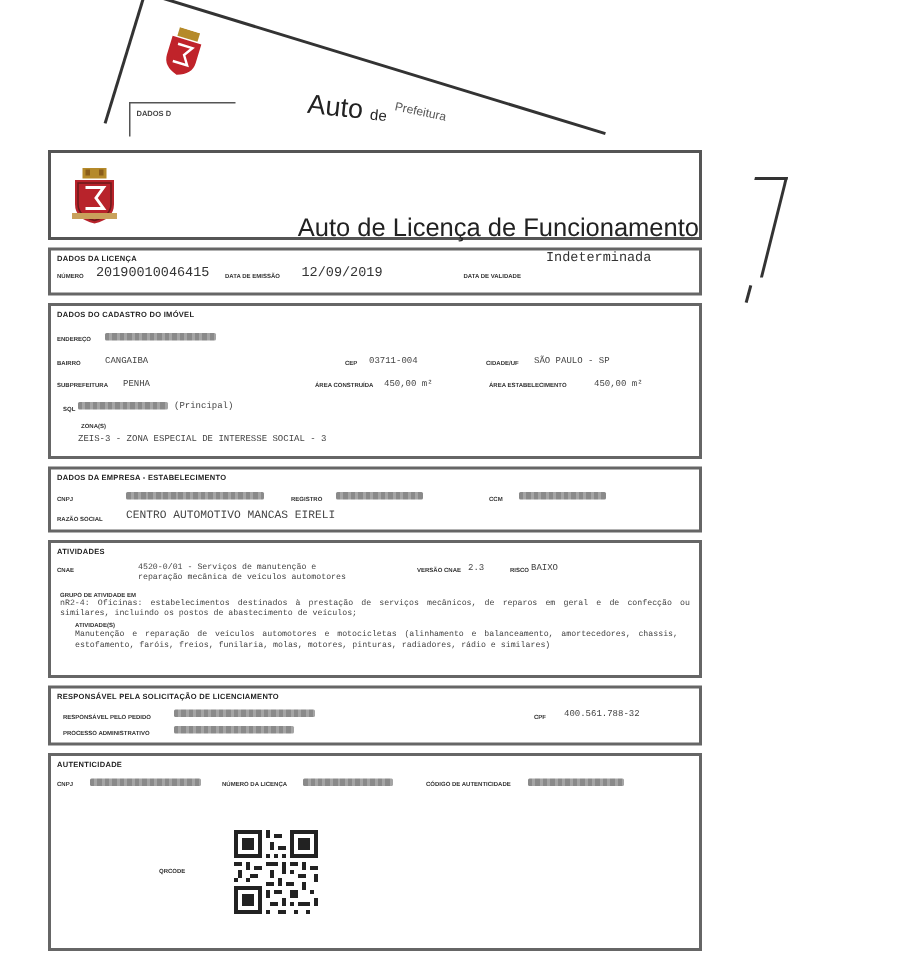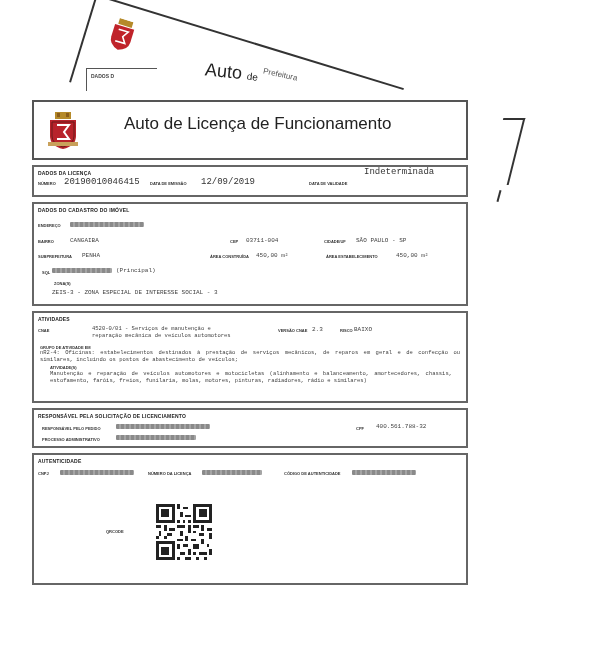--- a/index.html
+++ b/index.html
@@ -13,21 +13,21 @@
   .bg-box { position:absolute; left:86px; top:68px; width:70px; height:22px; border-top:1px solid #555; border-left:1px solid #555; }
   .bg-box span { position:absolute; left:4px; top:4px; font-size:5px; font-weight:bold; color:#444; }
   .bg-right { position:absolute; left:495px; top:118px; width:20px; height:65px; border-top:2px solid #333; border-right:2px solid #333; transform:skewX(-14deg); }
   .bg-right-tick { position:absolute; left:498px; top:190px; width:2px; height:12px; background:#333; transform:rotate(15deg); }
 
   
   .doc { position:absolute; left:32px; top:100px; width:436px; }
   .header { height:56px; border:2px solid #555; position:relative; background:#fff; }
   .header .crest { position:absolute; left:14px; top:10px; }
   .header .pref { position:absolute; left:0; right:0; top:10px; text-align:center; font-size:10px; color:#333; padding-left:90px; }
-  .header .title { position:absolute; left:0; right:0; top:12px; text-align:left; font-size:17px; color:#222; padding-left:90px; }
+  .header .title { position:absolute; left:0; right:0; top:40px; text-align:right; font-size:17px; color:#222; padding-left:90px; }
 
   .section { border:2px solid #666; margin-top:5px; position:relative; background:#fff; }
   .sec-title { font-size:5px; font-weight:bold; color:#222; position:absolute; left:4px; top:3px; letter-spacing:0.2px; }
   .lbl { font-size:4px; color:#333; font-weight:bold; position:absolute; text-transform:uppercase; }
   .val { font-family:"Liberation Mono", monospace; font-size:6px; color:#444; position:absolute; white-space:nowrap; }
   .val.big { font-size:9px; color:#333; }
   .redact { position:absolute; height:5px; background:repeating-linear-gradient(90deg,#8a8a8a 0 3px,#a5a5a5 3px 5px); border-radius:1px; }
   .para { font-family:"Liberation Mono", monospace; font-size:5.5px; color:#444; position:absolute; line-height:6.5px; text-align:justify; }
 
   .s-licenca { height:28px;padding-left:40px; }
@@ -102,20 +102,31 @@
     <div class="val" style="left:362px;top:48px">450,00 m²</div>
 
     <div class="lbl" style="left:8px;top:66px">SQL</div>
     <div class="redact" style="left:18px;top:64px;width:60px"></div>
     <div class="val" style="left:82px;top:63px">(Principal)</div>
 
     <div class="lbl" style="left:20px;top:77px">ZONA(S)</div>
     <div class="val" style="left:18px;top:85px">ZEIS-3 - ZONA ESPECIAL DE INTERESSE SOCIAL - 3</div>
   </div>
 
+  <div class="section s-empresa">
+    <div class="sec-title">DADOS DA EMPRESA - ESTABELECIMENTO</div>
+    <div class="lbl" style="left:4px;top:17px">CNPJ</div>
+    <div class="redact" style="left:50px;top:15px;width:92px"></div>
+    <div class="lbl" style="left:160px;top:17px">REGISTRO</div>
+    <div class="redact" style="left:190px;top:15px;width:58px"></div>
+    <div class="lbl" style="left:292px;top:17px">CCM</div>
+    <div class="redact" style="left:312px;top:15px;width:58px"></div>
+    <div class="lbl" style="left:4px;top:30px">RAZÃO SOCIAL</div>
+    <div class="val" style="left:50px;top:27px;font-size:7.5px">CENTRO AUTOMOTIVO MANCAS EIRELI</div>
+  </div>
 
   <div class="section s-ativ">
     <div class="sec-title">ATIVIDADES</div>
     <div class="lbl" style="left:4px;top:15px">CNAE</div>
     <div class="para" style="left:58px;top:13px;width:148px;text-align:left">4520-0/01 - Serviços de manutenção e reparação mecânica de veículos automotores</div>
     <div class="lbl" style="left:244px;top:15px">VERSÃO CNAE</div>
     <div class="val" style="left:278px;top:13px">2.3</div>
     <div class="lbl" style="left:306px;top:15px">RISCO</div>
     <div class="val" style="left:320px;top:13px">BAIXO</div>
 

